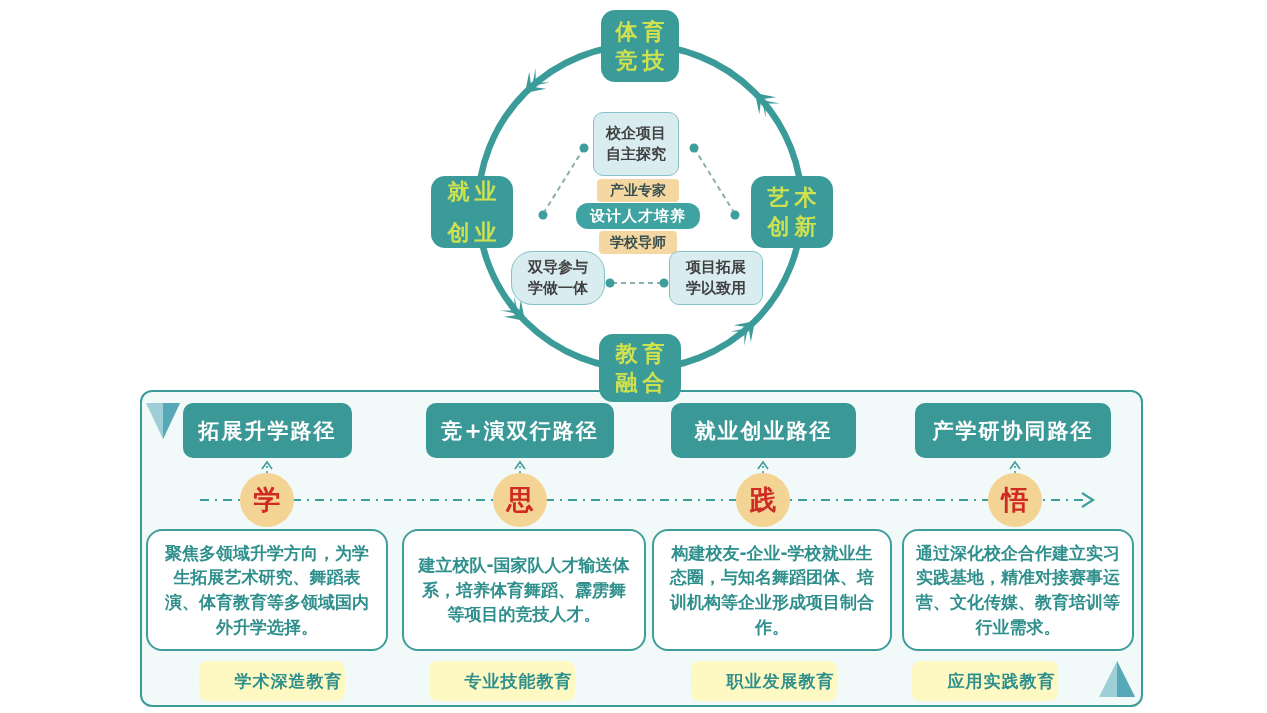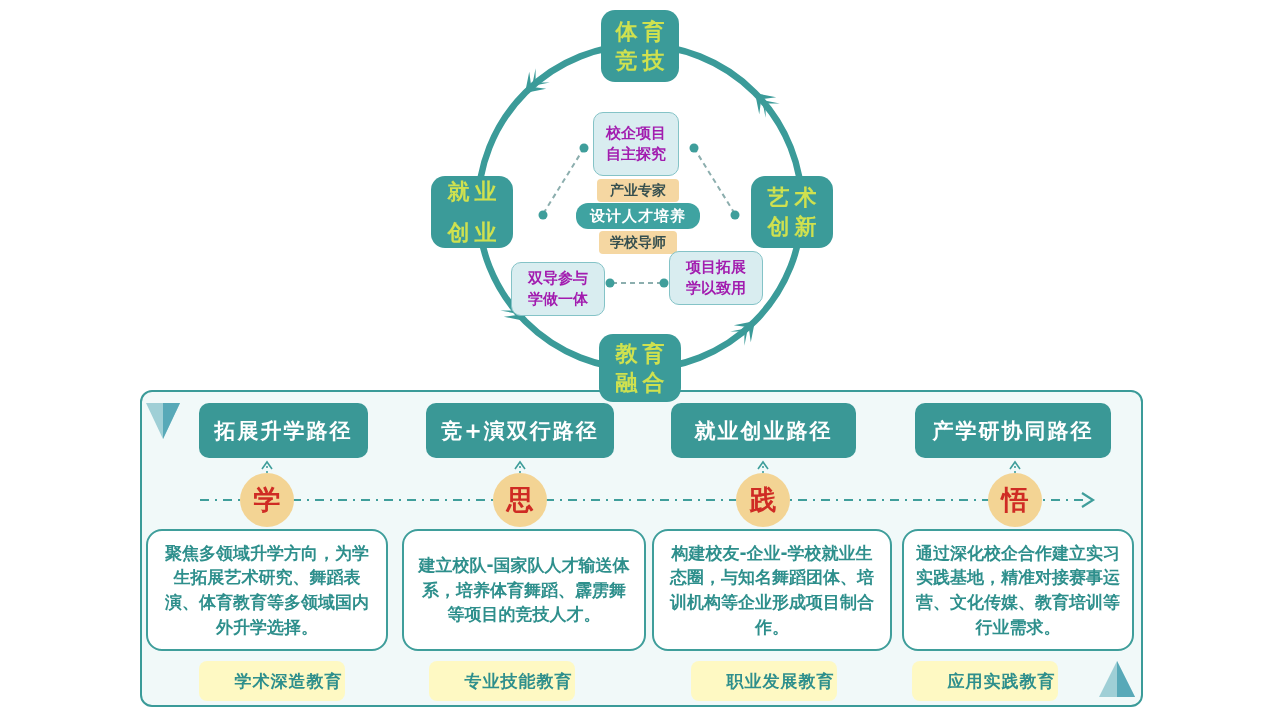--- a/index.html
+++ b/index.html
@@ -12,21 +12,21 @@
 
   
   .cycle-node{
     background:#3b9b99;border-radius:14px;color:#cfe14f;
     display:flex;flex-direction:column;align-items:center;justify-content:center;
     font-weight:bold;font-size:22px;line-height:1.32;
     letter-spacing:0.22em;text-indent:0.22em;z-index:3;text-align:center;
   }
   
   .inner-box{
-    background:#d9edf0;border:1.5px solid #84c3c7;border-radius:10px;color:#a21caf;
+    background:#d9edf0;border:1.5px solid #84c3c7;border-radius:10px;color:#404040;
     display:flex;flex-direction:column;align-items:center;justify-content:center;
     font-weight:bold;font-size:15px;line-height:1.4;z-index:2;text-align:center;
   }
   .tan-tag{
     background:#f5d7a2;border-radius:4px;color:#37504f;
     display:flex;align-items:center;justify-content:center;
     font-weight:bold;font-size:14px;z-index:2;
   }
   .core-box{
     background:#3fa3a1;border-radius:12px;color:#ffffff;
@@ -146,30 +146,30 @@
     <span>融合</span>
   </div>
 
   <div class="abs inner-box" style="left:593px;top:112px;width:86px;height:64px;">
     <span>校企项目</span>
     <span>自主探究</span>
   </div>
   <div class="abs tan-tag" style="left:597px;top:179px;width:82px;height:23px;">产业专家</div>
   <div class="abs core-box" style="left:576px;top:203px;width:124px;height:26px;">设计人才培养</div>
   <div class="abs tan-tag" style="left:599px;top:231px;width:78px;height:23px;">学校导师</div>
-  <div class="abs inner-box" style="left:511px;top:262px;width:94px;height:54px;">
+  <div class="abs inner-box" style="left:511px;top:251px;width:94px;height:54px;border-radius:21px;">
     <span>双导参与</span>
     <span>学做一体</span>
   </div>
   <div class="abs inner-box" style="left:669px;top:251px;width:94px;height:54px;">
     <span>项目拓展</span>
     <span>学以致用</span>
   </div>
 
-  <div class="abs col-header" style="left:199px;width:169px;">拓展升学路径</div>
+  <div class="abs col-header" style="left:183px;width:169px;">拓展升学路径</div>
   <div class="abs stage-circle" style="left:240px;">学</div>
   <div class="abs desc-box" style="left:146px;width:242px;">聚焦多领域升学方向，为学生拓展艺术研究、舞蹈表演、体育教育等多领域国内外升学选择。</div>
   <div class="abs cat-label" style="left:199px;width:146px;">学术深造教育</div>
 
   <div class="abs col-header" style="left:426px;width:188px;">竞+演双行路径</div>
   <div class="abs stage-circle" style="left:493px;">思</div>
   <div class="abs desc-box" style="left:402px;width:244px;">建立校队-国家队人才输送体系，培养体育舞蹈、霹雳舞等项目的竞技人才。</div>
   <div class="abs cat-label" style="left:429px;width:146px;">专业技能教育</div>
 
   <div class="abs col-header" style="left:671px;width:185px;">就业创业路径</div>

